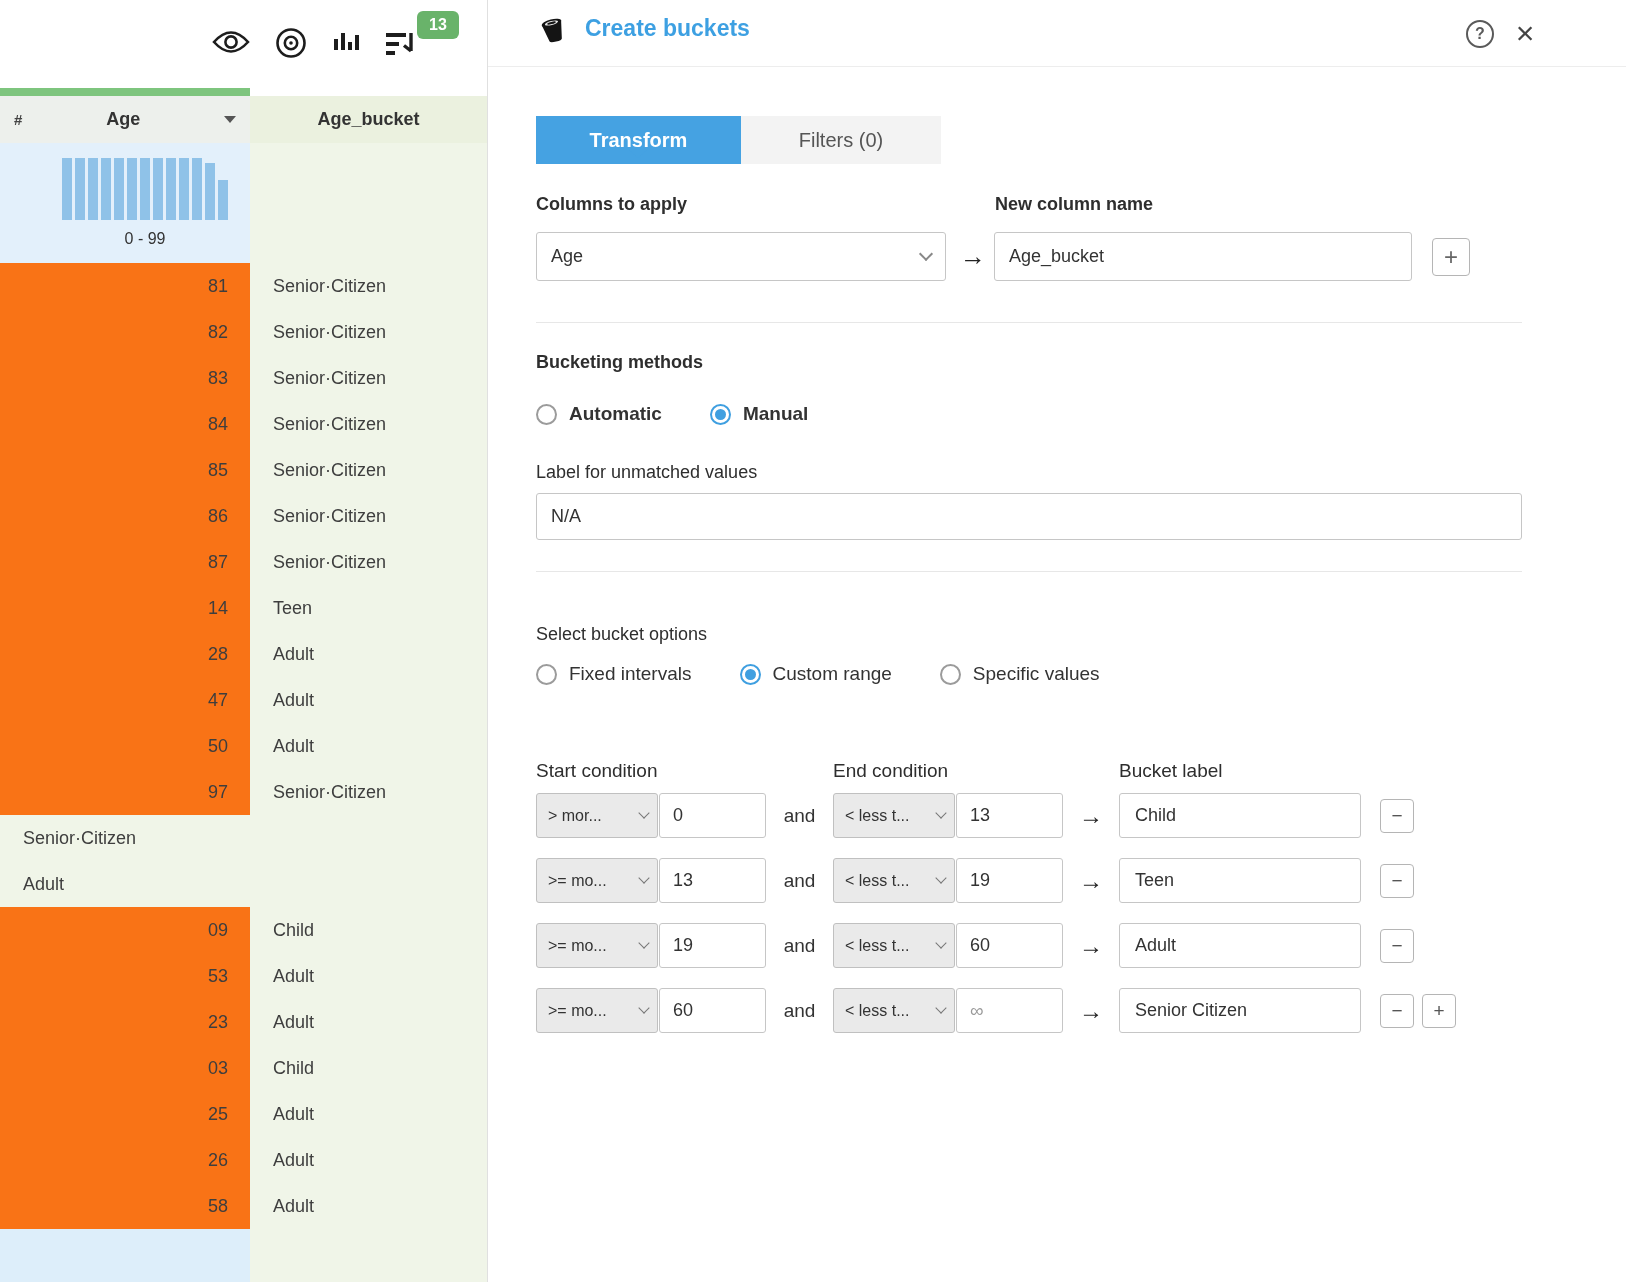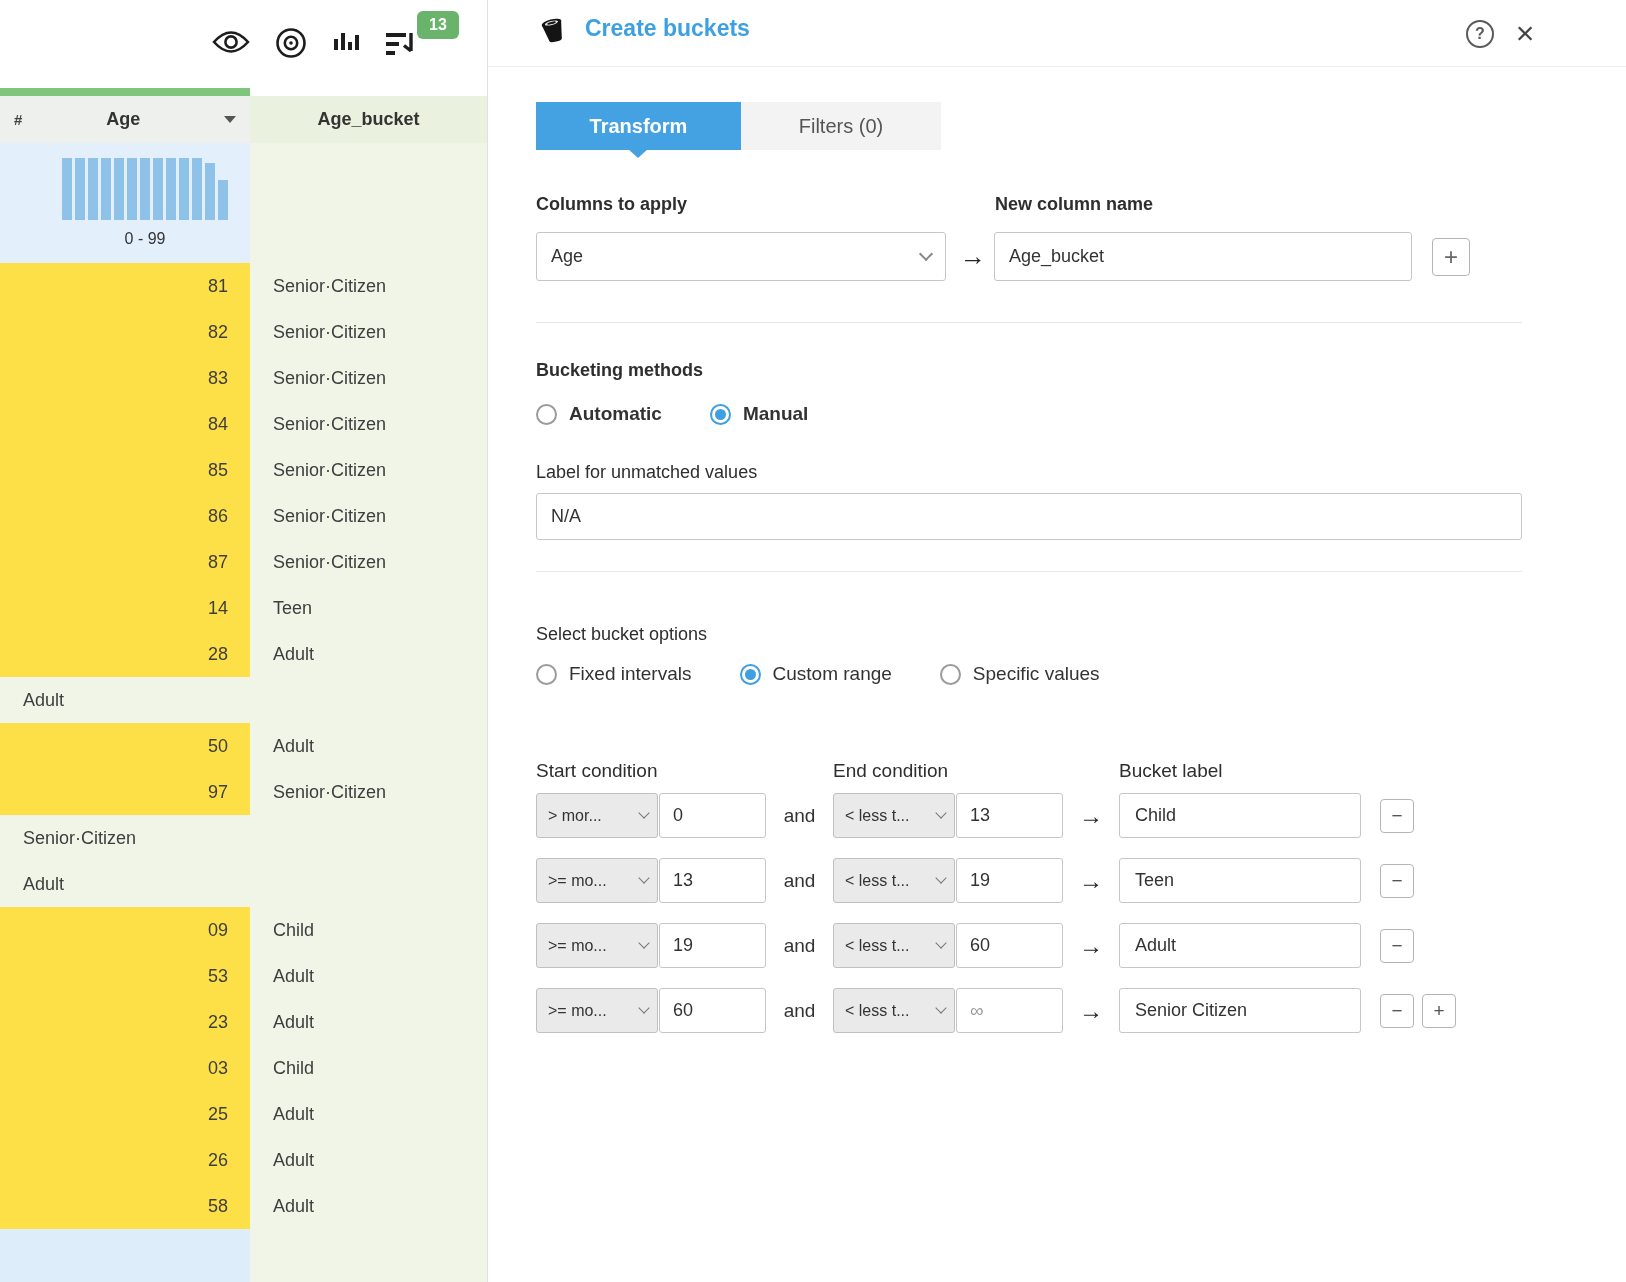--- a/index.html
+++ b/index.html
@@ -36,50 +36,50 @@
 
   .histo-row { display: flex; height: 120px; flex: none; }
   .histo-age { width: 250px; background: #e3f0fb; padding-top: 13px; padding-left: 40px; }
   .hbars { display: flex; align-items: flex-end; justify-content: center; gap: 3px; height: 64px; }
   .hbar { width: 10px; background: #8fc2e8; }
   .histo-label { text-align: center; margin-top: 10px; font-size: 16px; color: #333; }
   .histo-bucket { flex: 1; background: #f0f5e8; }
 
   .grid-rows { flex: 1; display: flex; flex-direction: column; overflow: hidden; }
   .grid-row { display: flex; height: 46px; flex: none; }
-  .cell-age { width: 250px; background: #fde047; text-align: right; padding-right: 22px;
+  .cell-age { width: 250px; background: #f97316; text-align: right; padding-right: 22px;
               font-size: 18px; color: #3e3e3e; line-height: 46px; }
   .cell-bucket { flex: 1; background: #f0f5e8; padding-left: 23px; font-size: 18px; color: #3e3e3e; line-height: 46px; }
   .grid-filler { flex: 1; display: flex; }
   .grid-filler .fa { width: 250px; background: #ddeefa; }
   .grid-filler .fb { flex: 1; background: #f0f5e8; }
 
   
   .panel { position: absolute; left: 487px; top: 0; width: 1139px; height: 100%; background: #fff; border-left: 1px solid #e0e0e0; }
   .panel-header-line { position: absolute; left: 0; top: 66px; width: 100%; height: 1px; background: #ededed; }
   .bucket-icon { position: absolute; left: 47px; top: 11px; }
   .panel-title { position: absolute; left: 97px; top: 15px; font-size: 23px; font-weight: bold; color: #3da0e2; }
   .help-btn { position: absolute; left: 978px; top: 20px; width: 28px; height: 28px; border: 2px solid #5a5a5a;
               border-radius: 50%; display: flex; align-items: center; justify-content: center;
               font-size: 16px; font-weight: bold; color: #5a5a5a; background: #fff; cursor: pointer; }
   .close-btn { position: absolute; left: 1020px; top: 13px; width: 34px; height: 40px; display: flex;
                align-items: center; justify-content: center; font-size: 32px; color: #444; cursor: pointer; background:none; border:none; }
 
-  .tabs { position: absolute; left: 48px; top: 102px; display: flex; }
+  .tabs { position: absolute; left: 48px; top: 116px; display: flex; }
   .tab { height: 48px; display: flex; align-items: center; justify-content: center; font-size: 20px; cursor: pointer; }
   .tab-transform { width: 205px; background: #45a2e2; color: #fff; font-weight: bold; }
   .tab-filters { width: 200px; background: #f3f3f3; color: #555; }
   .tab-notch { position: absolute; left: 139px; top: 148px; width: 0; height: 0;
                border-left: 11px solid transparent; border-right: 11px solid transparent; border-top: 10px solid #45a2e2; }
 
   .flabel { position: absolute; font-size: 18px; color: #2e2e2e; }
   .bold { font-weight: bold; }
   .lbl-cols      { left: 48px;  top: 194px; }
   .lbl-newcol    { left: 507px; top: 194px; }
-  .lbl-methods   { left: 48px;  top: 360px; }
+  .lbl-methods   { left: 48px;  top: 352px; }
   .lbl-unmatched { left: 48px;  top: 462px; }
   .lbl-options   { left: 48px;  top: 624px; }
 
   .select-box { position: absolute; border: 1px solid #c6c6c6; border-radius: 3px; background: #fff;
                 display: flex; align-items: center; justify-content: space-between; padding: 0 14px;
                 font-size: 18px; color: #333; cursor: pointer; }
   .sel-age { left: 48px; top: 232px; width: 410px; height: 49px; }
   .chev { width: 10px; height: 10px; border-right: 2px solid #888; border-bottom: 2px solid #888;
           transform: rotate(45deg); margin-top: -5px; flex: none; }
   .big-arrow { position: absolute; left: 468px; top: 241px; font-size: 26px; color: #222; width: 34px; text-align: center; }
@@ -230,20 +230,21 @@
       </div>
       <div class="grid-row">
         <div class="cell-age">14</div>
         <div class="cell-bucket">Teen</div>
       </div>
       <div class="grid-row">
         <div class="cell-age">28</div>
         <div class="cell-bucket">Adult</div>
       </div>
       <div class="grid-row">
+        <div class="cell-age">47</div>
         <div class="cell-bucket">Adult</div>
       </div>
       <div class="grid-row">
         <div class="cell-age">50</div>
         <div class="cell-bucket">Adult</div>
       </div>
       <div class="grid-row">
         <div class="cell-age">97</div>
         <div class="cell-bucket">Senior·Citizen</div>
       </div>

